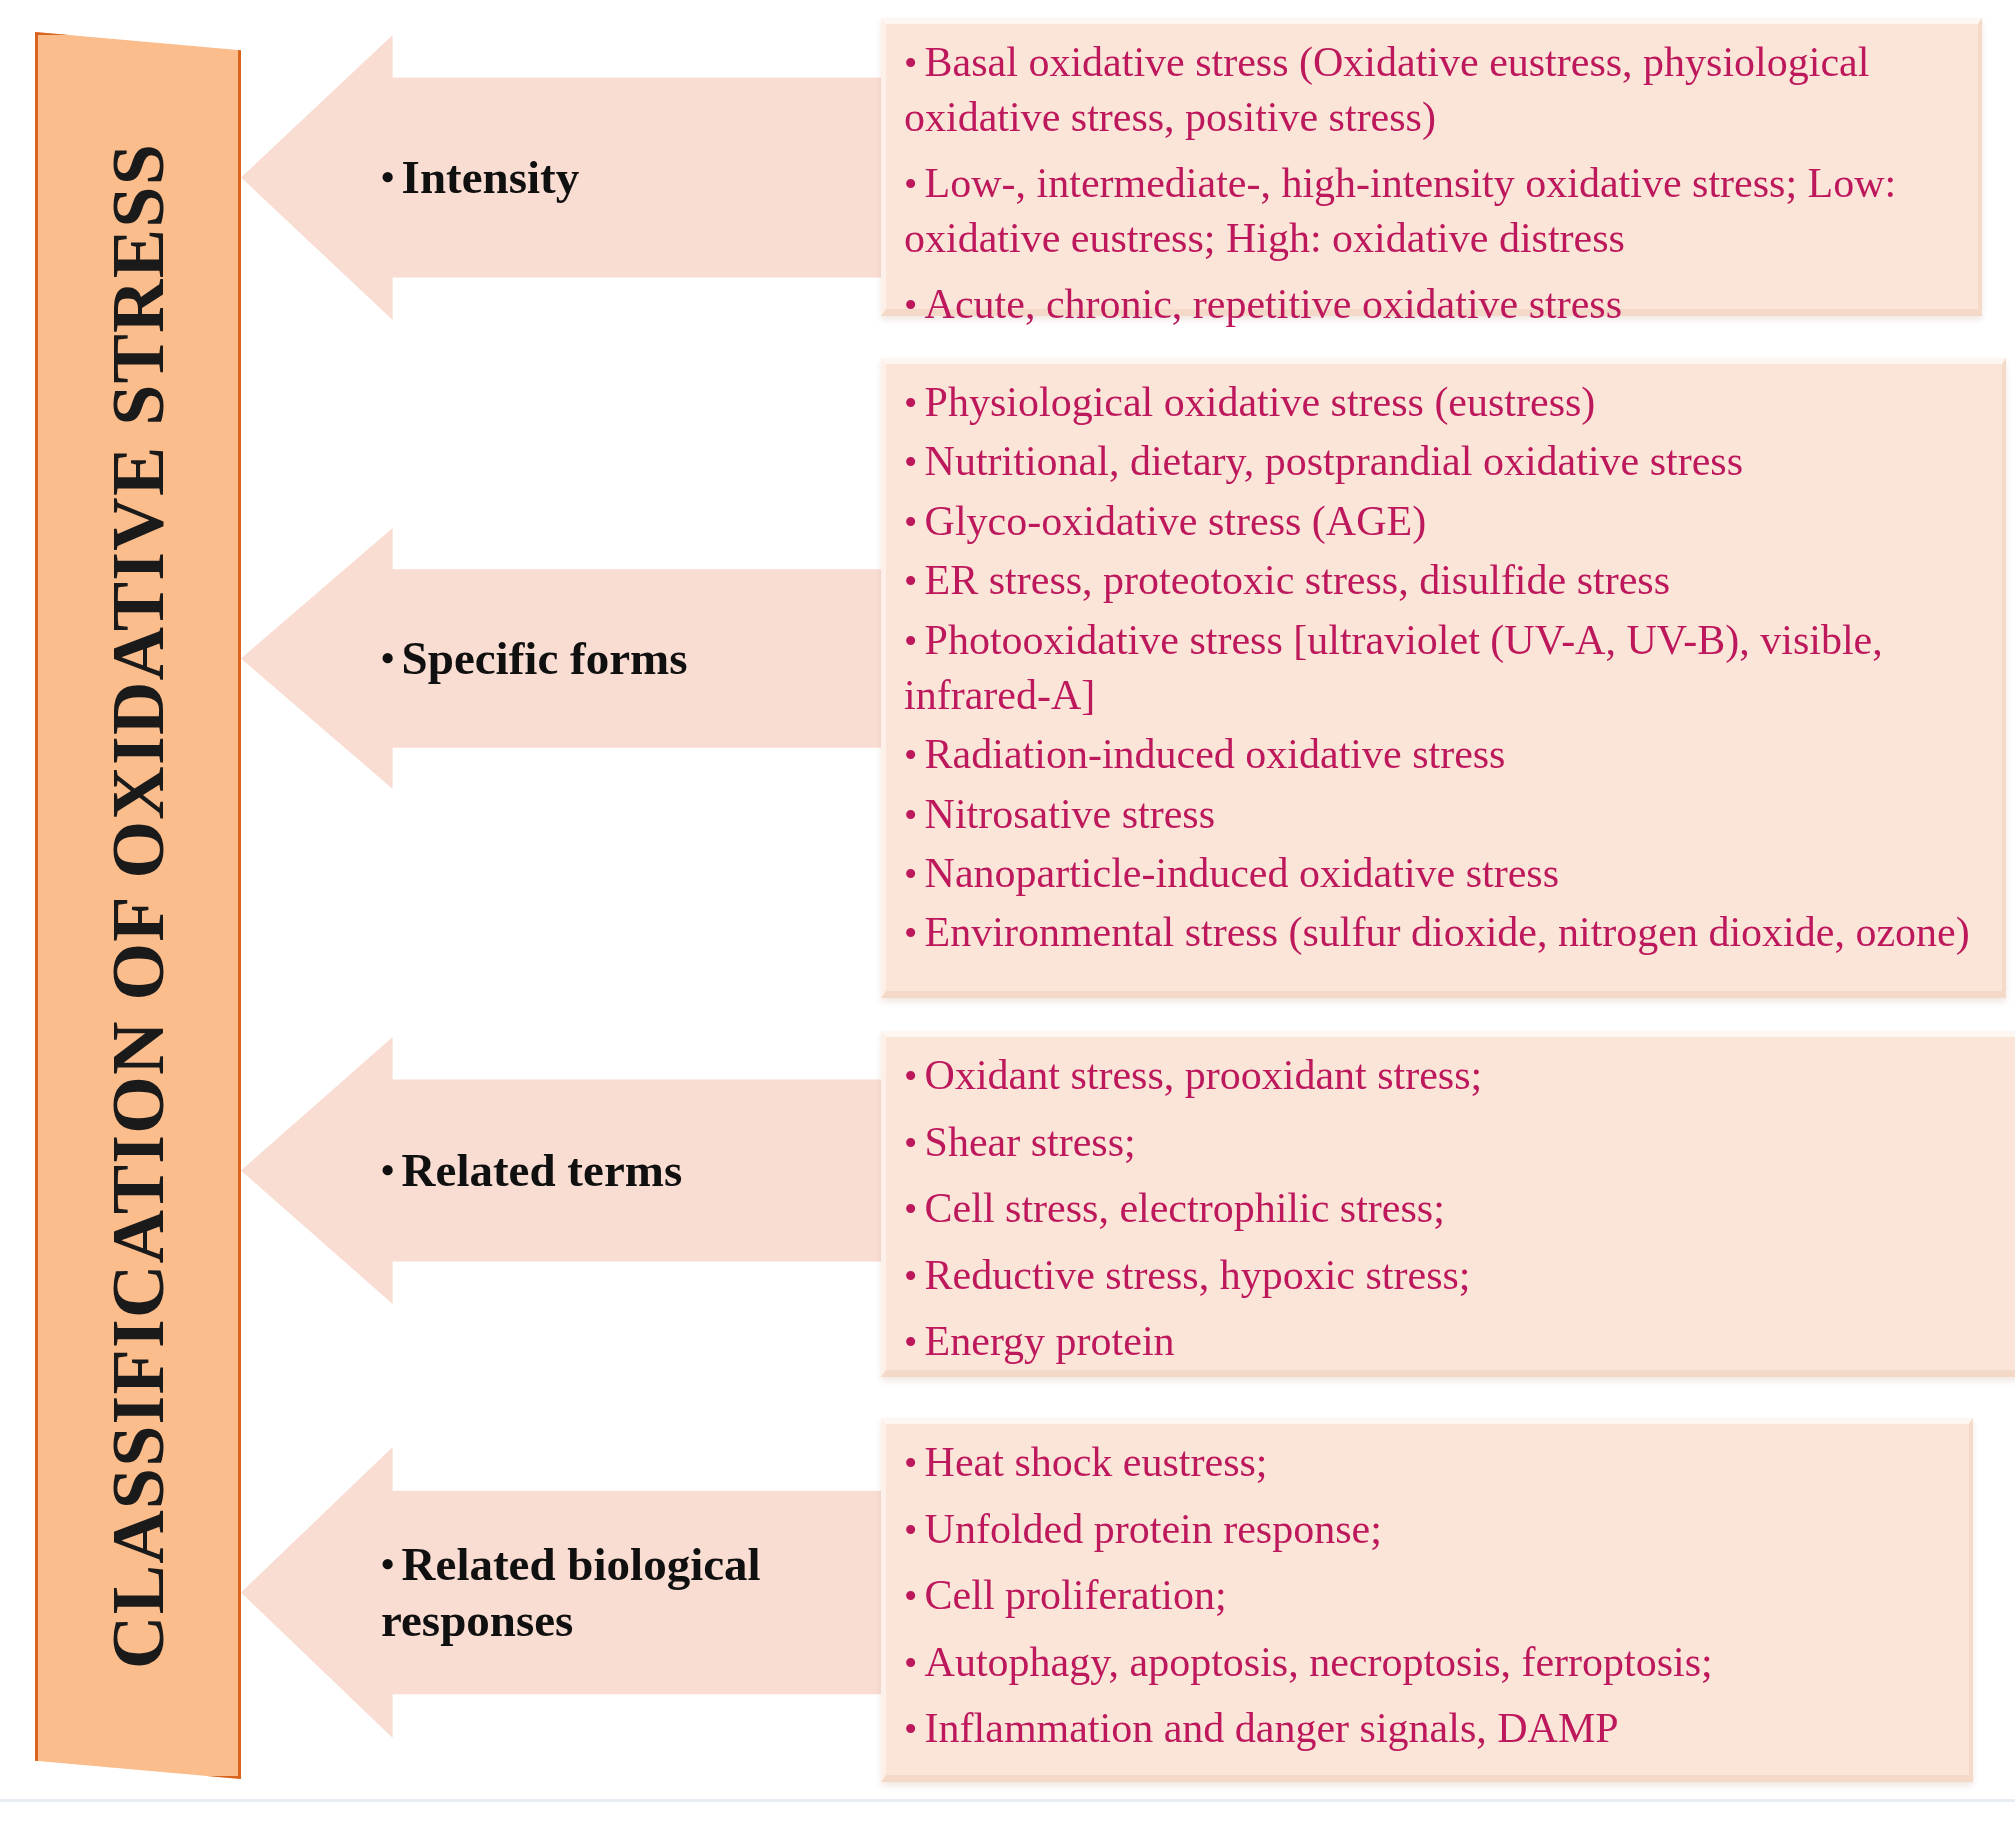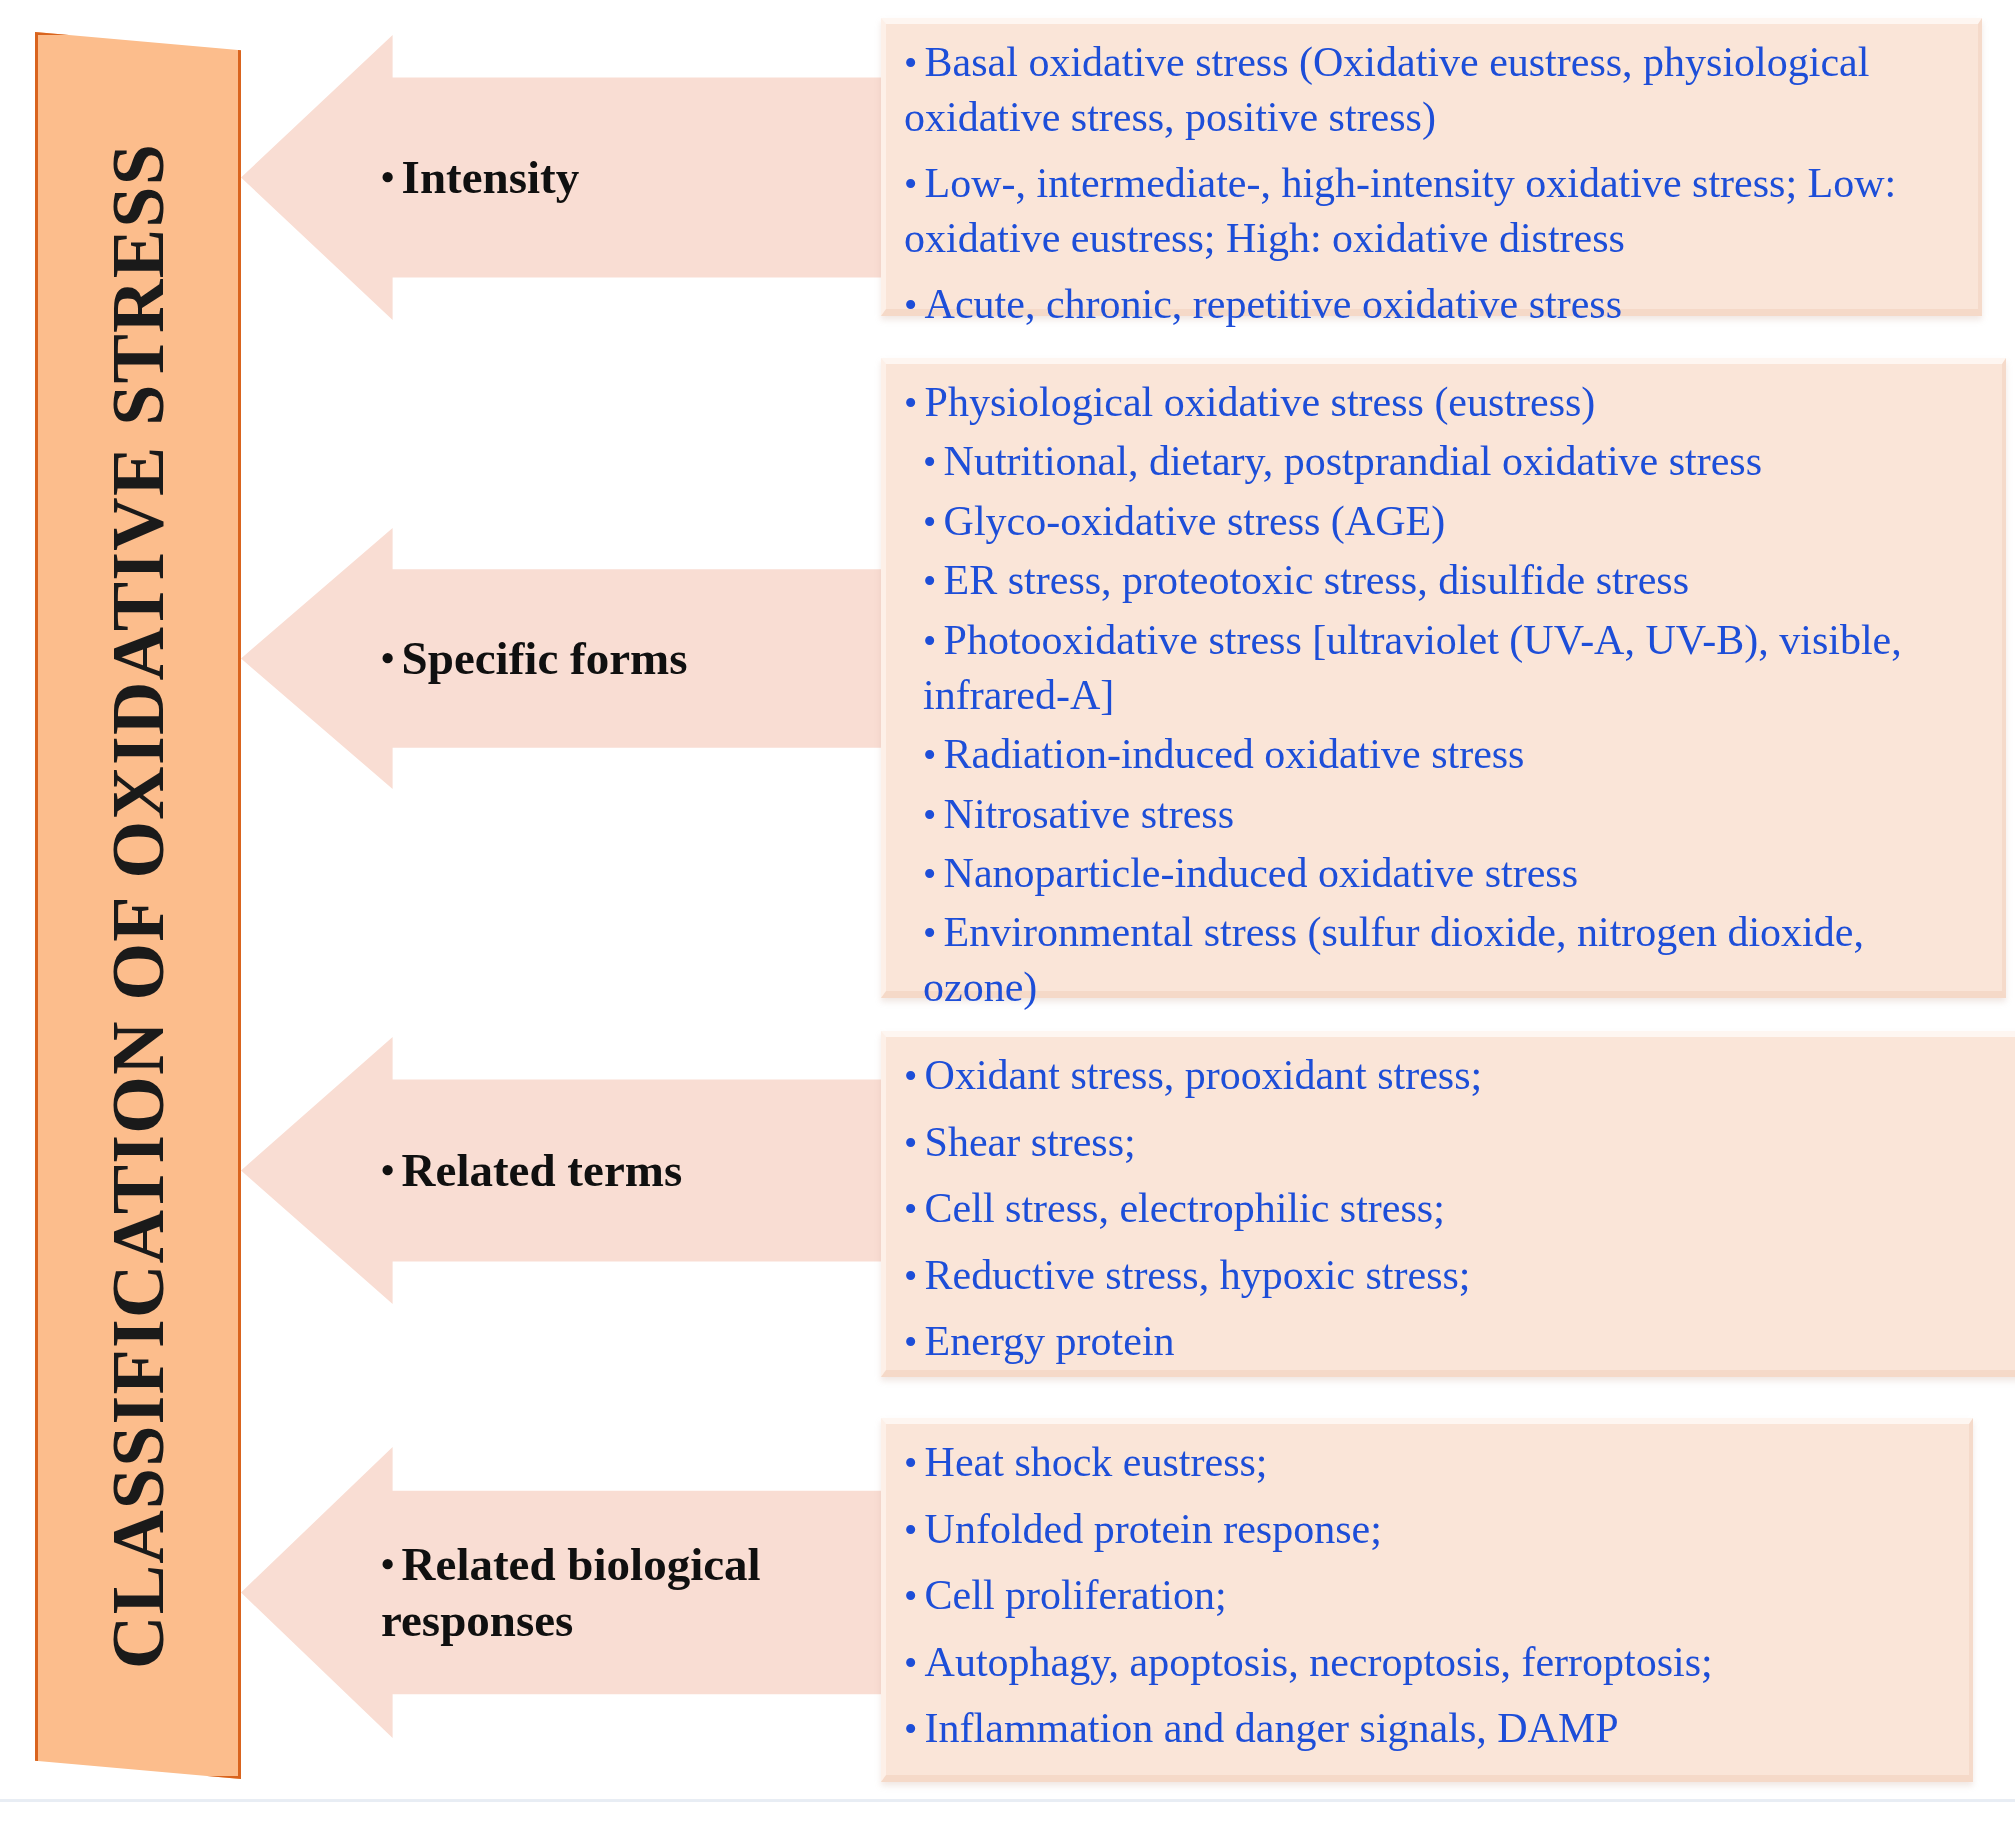--- a/index.html
+++ b/index.html
@@ -91,33 +91,33 @@
     box-shadow: 0 3.6px 6px rgba(190,150,130,0.22);
   }
   .box ul {
     list-style: none;
     margin: 0;
     padding: 0;
   }
   .box li {
     font-size: 42px;
     line-height: 1.30;
-    color: #1d4ed8;
+    color: #be185d;
     margin: 0;
     padding: 0 0 0 0;
     text-indent: 0;
     white-space: pre-wrap;
   }
   .box li .b {
     display: inline-block;
     width: 20.6px;
     font-size: 38px;
   }
   .box li + li { margin-top: 12px; }
-  .box.tight li + li { margin-top: 4.9px; margin-left: 19px; }
+  .box.tight li + li { margin-top: 4.9px; }
 
   
   #bottom-divider {
     position: absolute;
     left: 0;
     top: 1799px;
     width: 2015px;
     height: 3px;
     background: #E8EDF4;
   }

